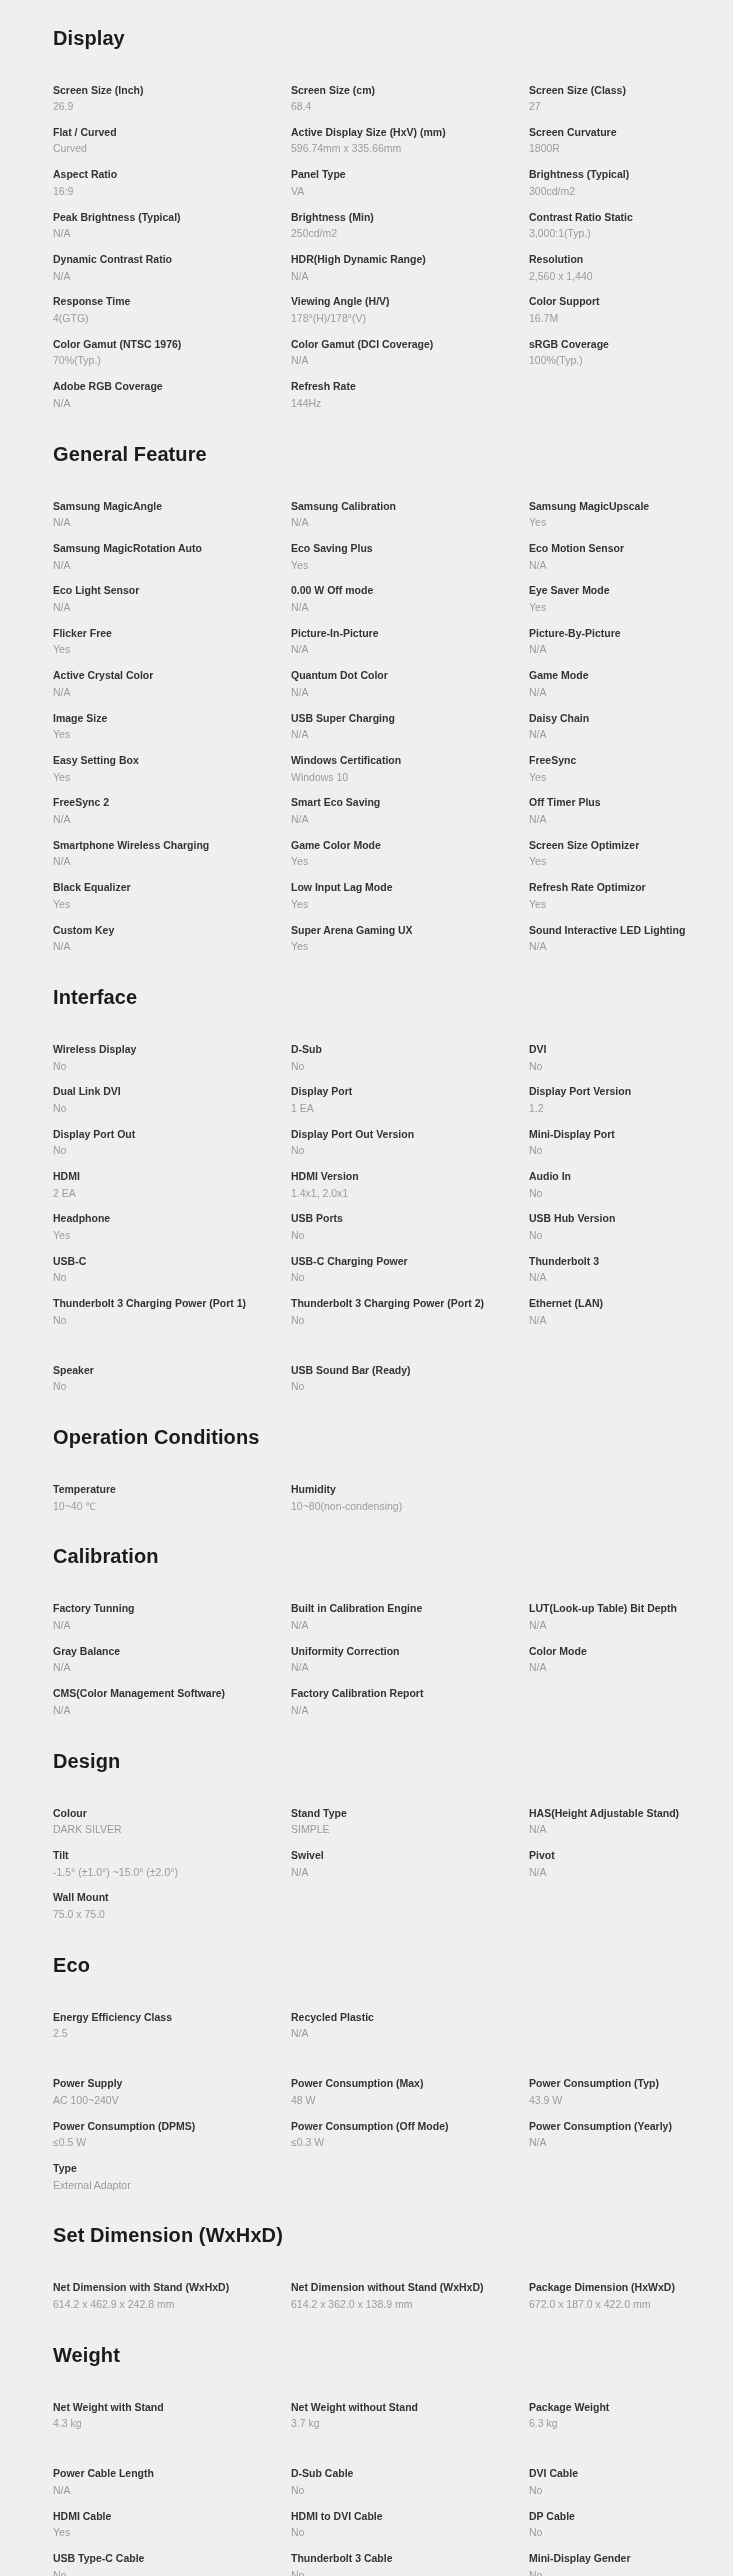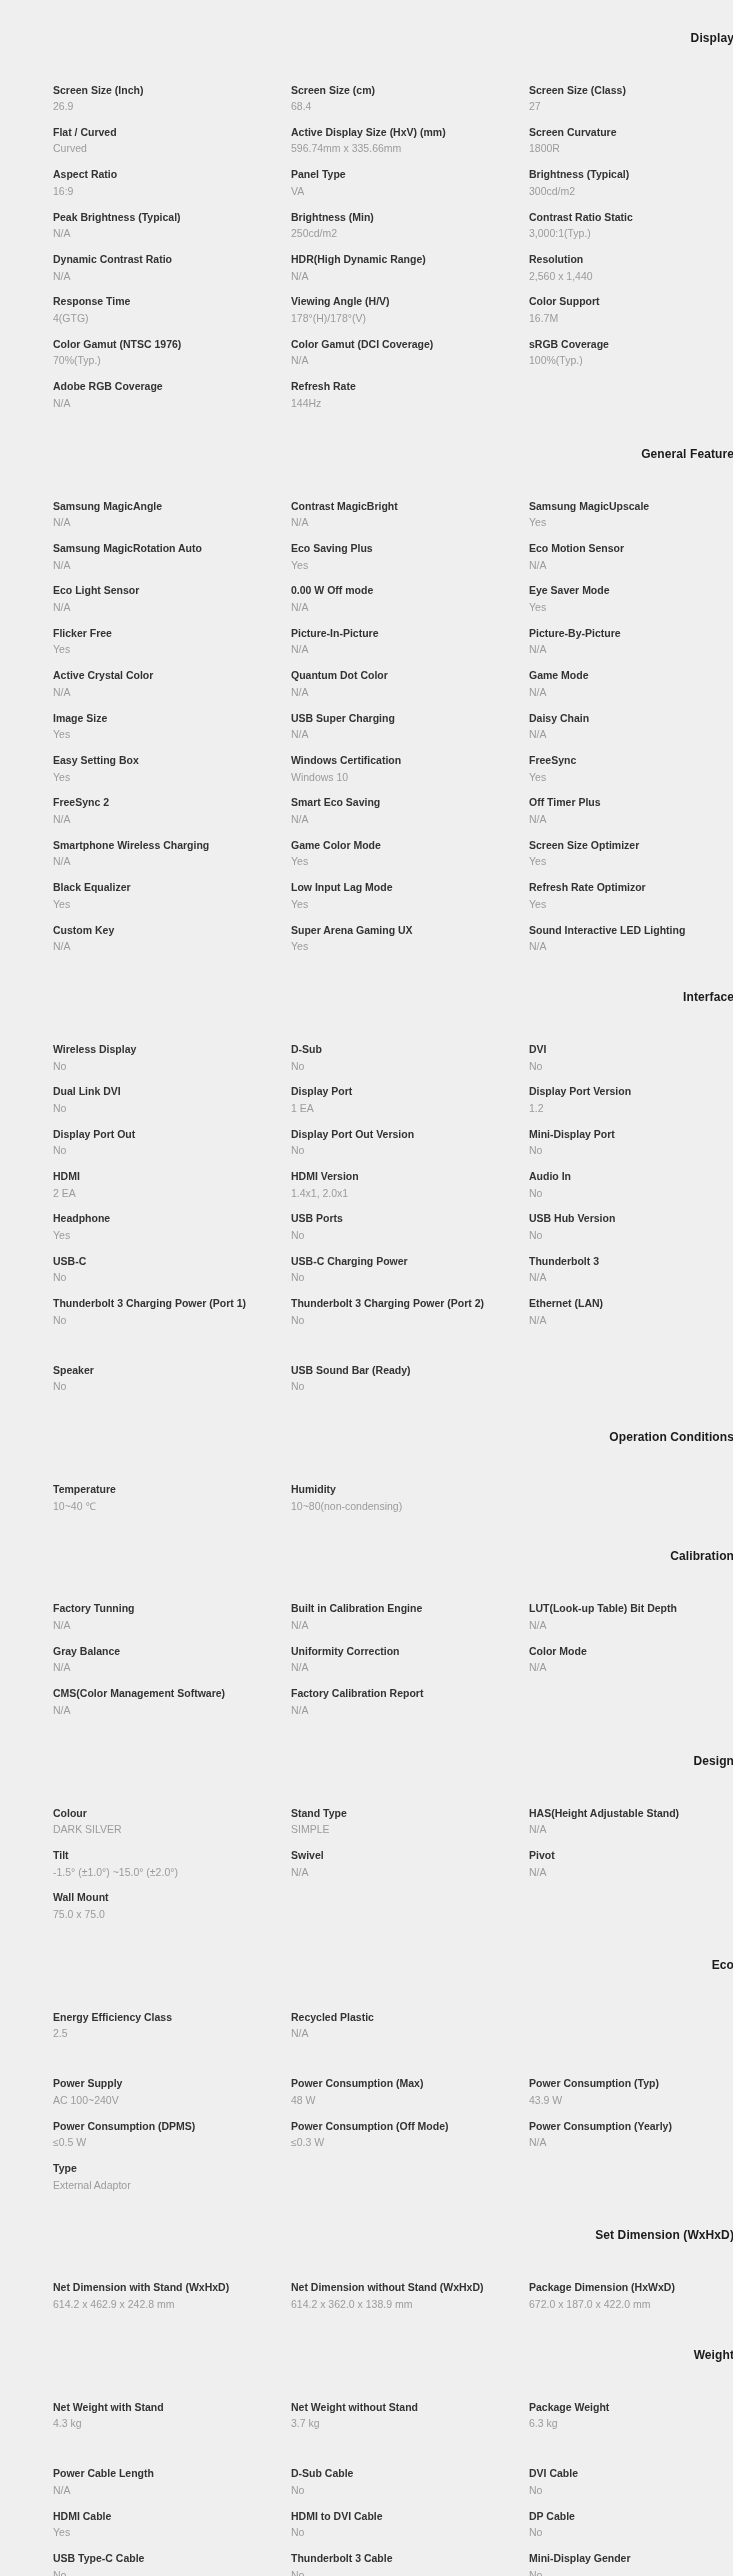--- a/index.html
+++ b/index.html
@@ -14,27 +14,26 @@
     width:734px;
     min-height:2576px;
     background:var(--bg);
     font-family:"Liberation Sans", sans-serif;
     padding:27.5px 0 26px 0;
   }
   main{display:block;}
   .section{margin:0 0 33px 53px;}
   .section:last-child{margin-bottom:0;text-decoration:underline;}
   h2.section-title{
-    font-size:12px;
+    font-size:20px;
     line-height:20px;
     font-weight:700;
     color:var(--heading);
     margin:0 0 8.3px 0;
     letter-spacing:0.1px;
-    text-align:right;
   }
   .grid{
     display:grid;
     grid-template-columns:repeat(3, 197px);
     column-gap:41px;
     row-gap:12px;
     align-items:start;
     margin-top:36px;
   }
   .item{min-height:30px;}
@@ -154,21 +153,21 @@
       </div>
     </section>
     <section class="section">
       <h2 class="section-title">General Feature</h2>
       <div class="grid">
         <div class="item">
           <div class="label">Samsung MagicAngle</div>
           <div class="value">N/A</div>
         </div>
         <div class="item">
-          <div class="label">Contrast MagicBright</div>
+          <div class="label">Samsung Calibration</div>
           <div class="value">N/A</div>
         </div>
         <div class="item">
           <div class="label">Samsung MagicUpscale</div>
           <div class="value">Yes</div>
         </div>
         <div class="item">
           <div class="label">Samsung MagicRotation Auto</div>
           <div class="value">N/A</div>
         </div>

